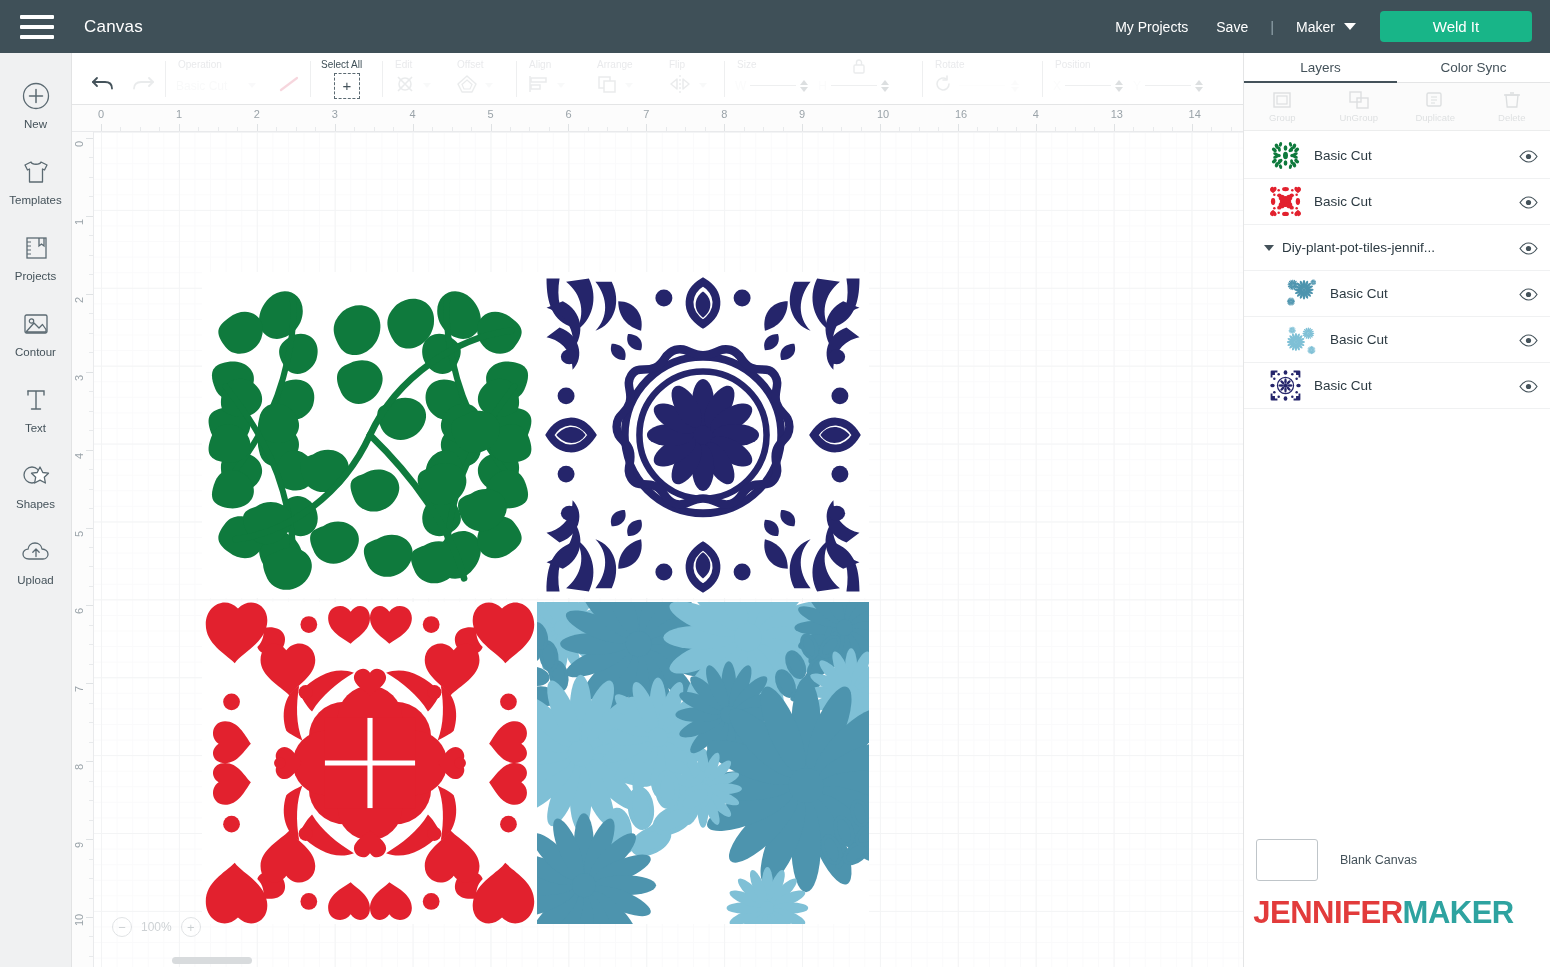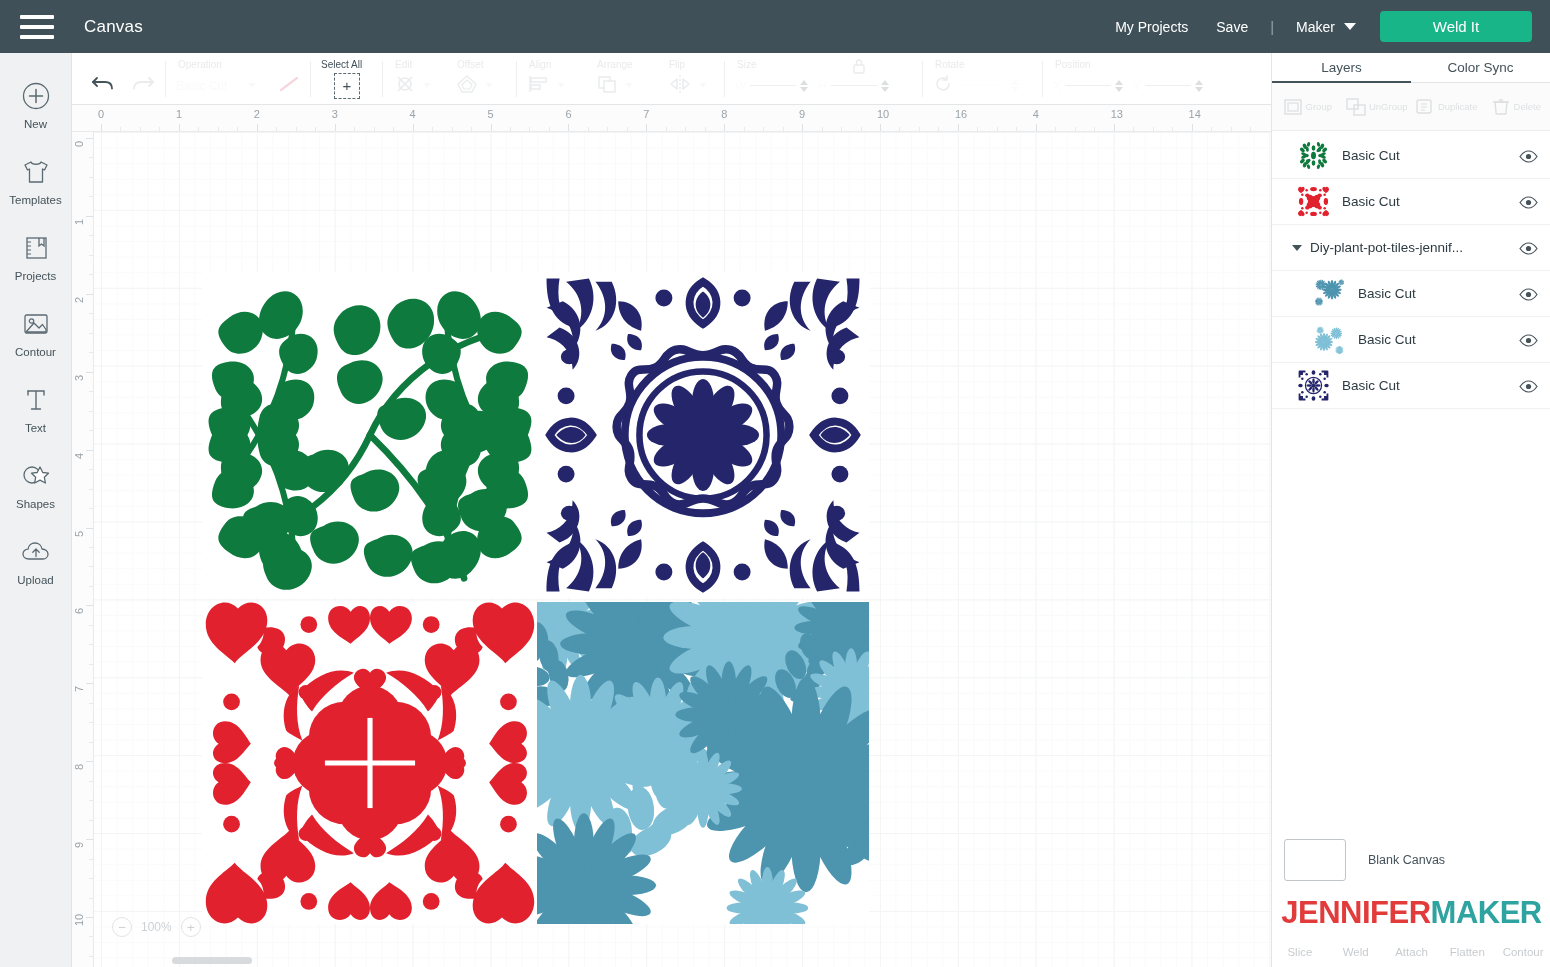--- a/index.html
+++ b/index.html
@@ -88,26 +88,26 @@
   .artboard { position:absolute; top:167px; left:110px; width:687px; height:654px; }
   .tile { position:absolute; width:330px; height:322px; background:#fff; }
   .tile svg { display:block; width:100%; height:100%; }
 
   .zoomctl { position:absolute; bottom:30px; left:40px; display:flex; align-items:center; gap:9px; opacity:.3;}
   .zbtn { width:20px;height:20px;border:1px solid #9aa3a9;border-radius:50%;display:flex;align-items:center;justify-content:center;font-size:13px;color:#5b6a72;cursor:pointer;}
   .zval { font-size:12px; color:#5b6a72; }
   .hscroll { position:absolute; bottom:3px; left:100px; width:80px; height:7px; background:#d8dbdd; border-radius:4px; cursor:pointer;}
 
   
-  .rpanel { position:absolute; top:53px; right:0; width:279px; height:914px; background:#fff; border-left:1px solid #e4e5e6; }
+  .rpanel { position:absolute; top:53px; right:0; width:307px; height:914px; background:#fff; border-left:1px solid #e4e5e6; }
   .tabs { display:flex; height:30px; border-bottom:1px solid #e4e5e6; }
   .tab { flex:1; display:flex; align-items:center; justify-content:center; font-size:13.5px; color:#44525a; cursor:pointer; position:relative; }
   .tab.active:after { content:''; position:absolute; bottom:-1px; left:0; right:0; height:2px; background:#44525a; }
   .grptools { display:flex; height:48px; border-bottom:1px solid #eceded; background:#fbfbfb; }
-  .gt { flex:1; display:flex; flex-direction:row; align-items:center; justify-content:center; gap:2px; opacity:.16; cursor:pointer; }
+  .gt { flex:1; display:flex; flex-direction:column; align-items:center; justify-content:center; gap:2px; opacity:.16; cursor:pointer; }
   .gt-lbl { font-size:9.5px; color:#44525a; }
   .layers { padding-top:2px; }
   .layer-row { display:flex; align-items:center; height:46px; border-bottom:1px solid #f0f1f2; padding-right:12px; cursor:pointer; }
   .layer-row.group { padding-left:12px; }
   .layer-row.child { padding-left:26px; }
   .layer-row.child2 { padding-left:42px; }
   .tw { width:0;height:0;border-left:5px solid transparent;border-right:5px solid transparent;border-top:6px solid #44525a; margin-right:8px; flex:0 0 auto;}
   .lname { font-size:14px; color:#2c3a42; white-space:nowrap; overflow:hidden; text-overflow:ellipsis; flex:1; }
   .lname.small { font-size:13.5px; }
   .lthumb { width:31px; height:31px; margin-right:13px; flex:0 0 auto; background:#fff; border-radius:2px; overflow:hidden; }
@@ -1012,22 +1012,15 @@
 
     <div class="blankrow">
       <div class="blankbox"></div>
       <div class="blanklbl">Blank Canvas</div>
     </div>
 
     <div class="jmlogo">
       <span class="jm-a">JENNIFER</span><span class="jm-b">MAKER</span>
     </div>
 
-    <div class="botbar">
-      <div class="botbtn">Slice</div>
-      <div class="botbtn">Weld</div>
-      <div class="botbtn">Attach</div>
-      <div class="botbtn">Flatten</div>
-      <div class="botbtn">Contour</div>
-    </div>
   </div>
 
 </div>
 
 </body></html>

